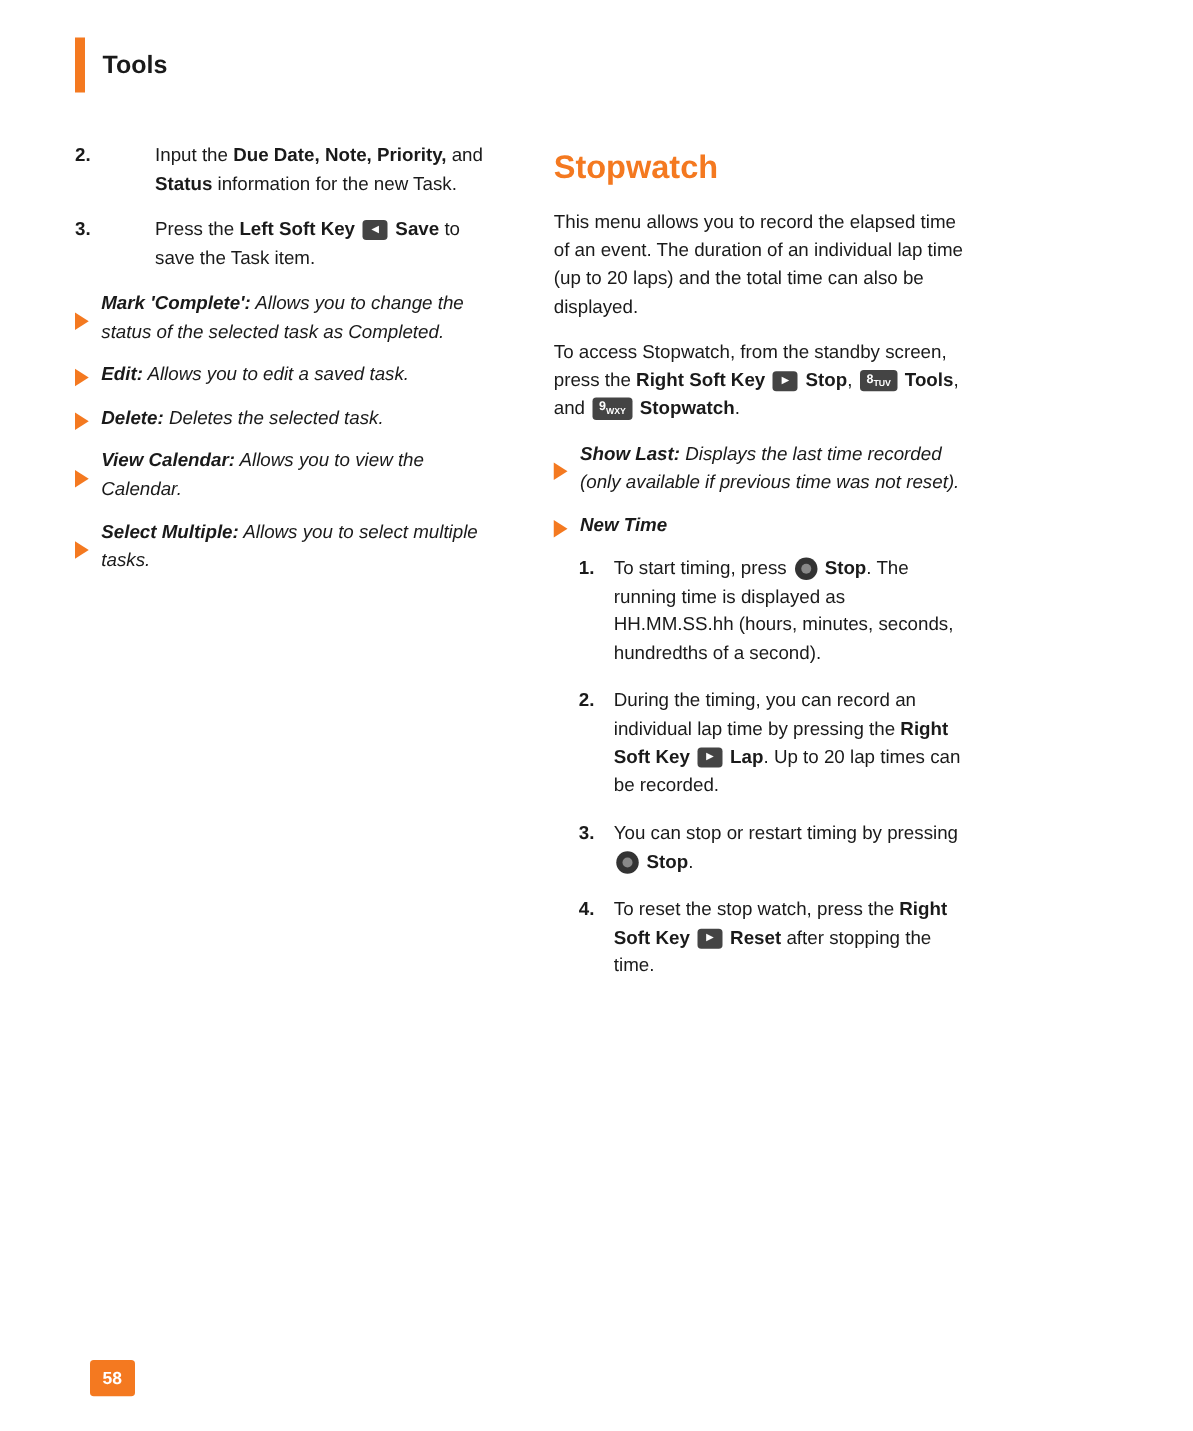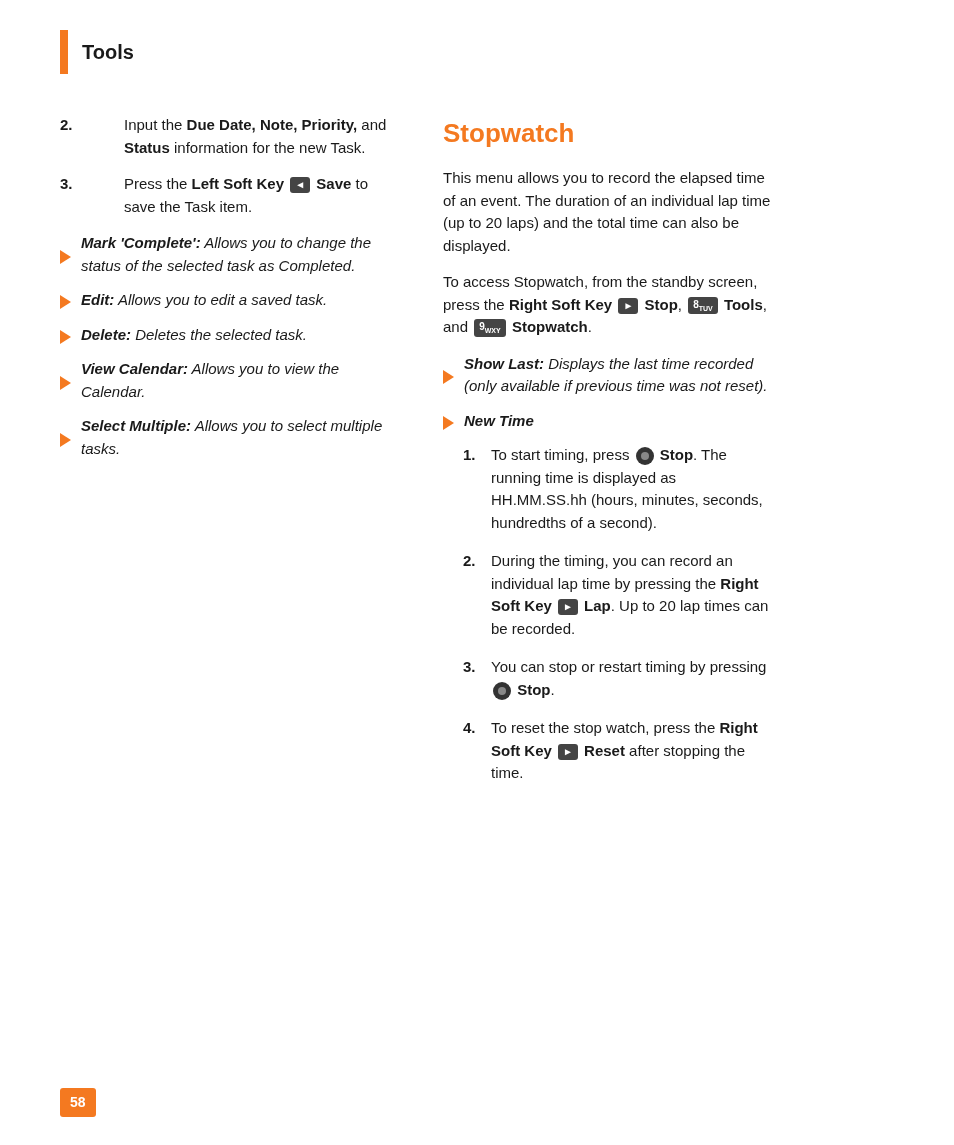--- a/index.html
+++ b/index.html
@@ -196,21 +196,21 @@
 
     .sub-content {
       font-size: 15px;
       line-height: 1.5;
     }
 
     
     .page-number {
       position: absolute;
       bottom: 28px;
-      left: 60px;
+      left: 72px;
       background: #f47920;
       color: #ffffff;
       font-size: 14px;
       font-weight: bold;
       padding: 4px 10px;
       border-radius: 3px;
     }
   </style>
 </head>
 <body>

